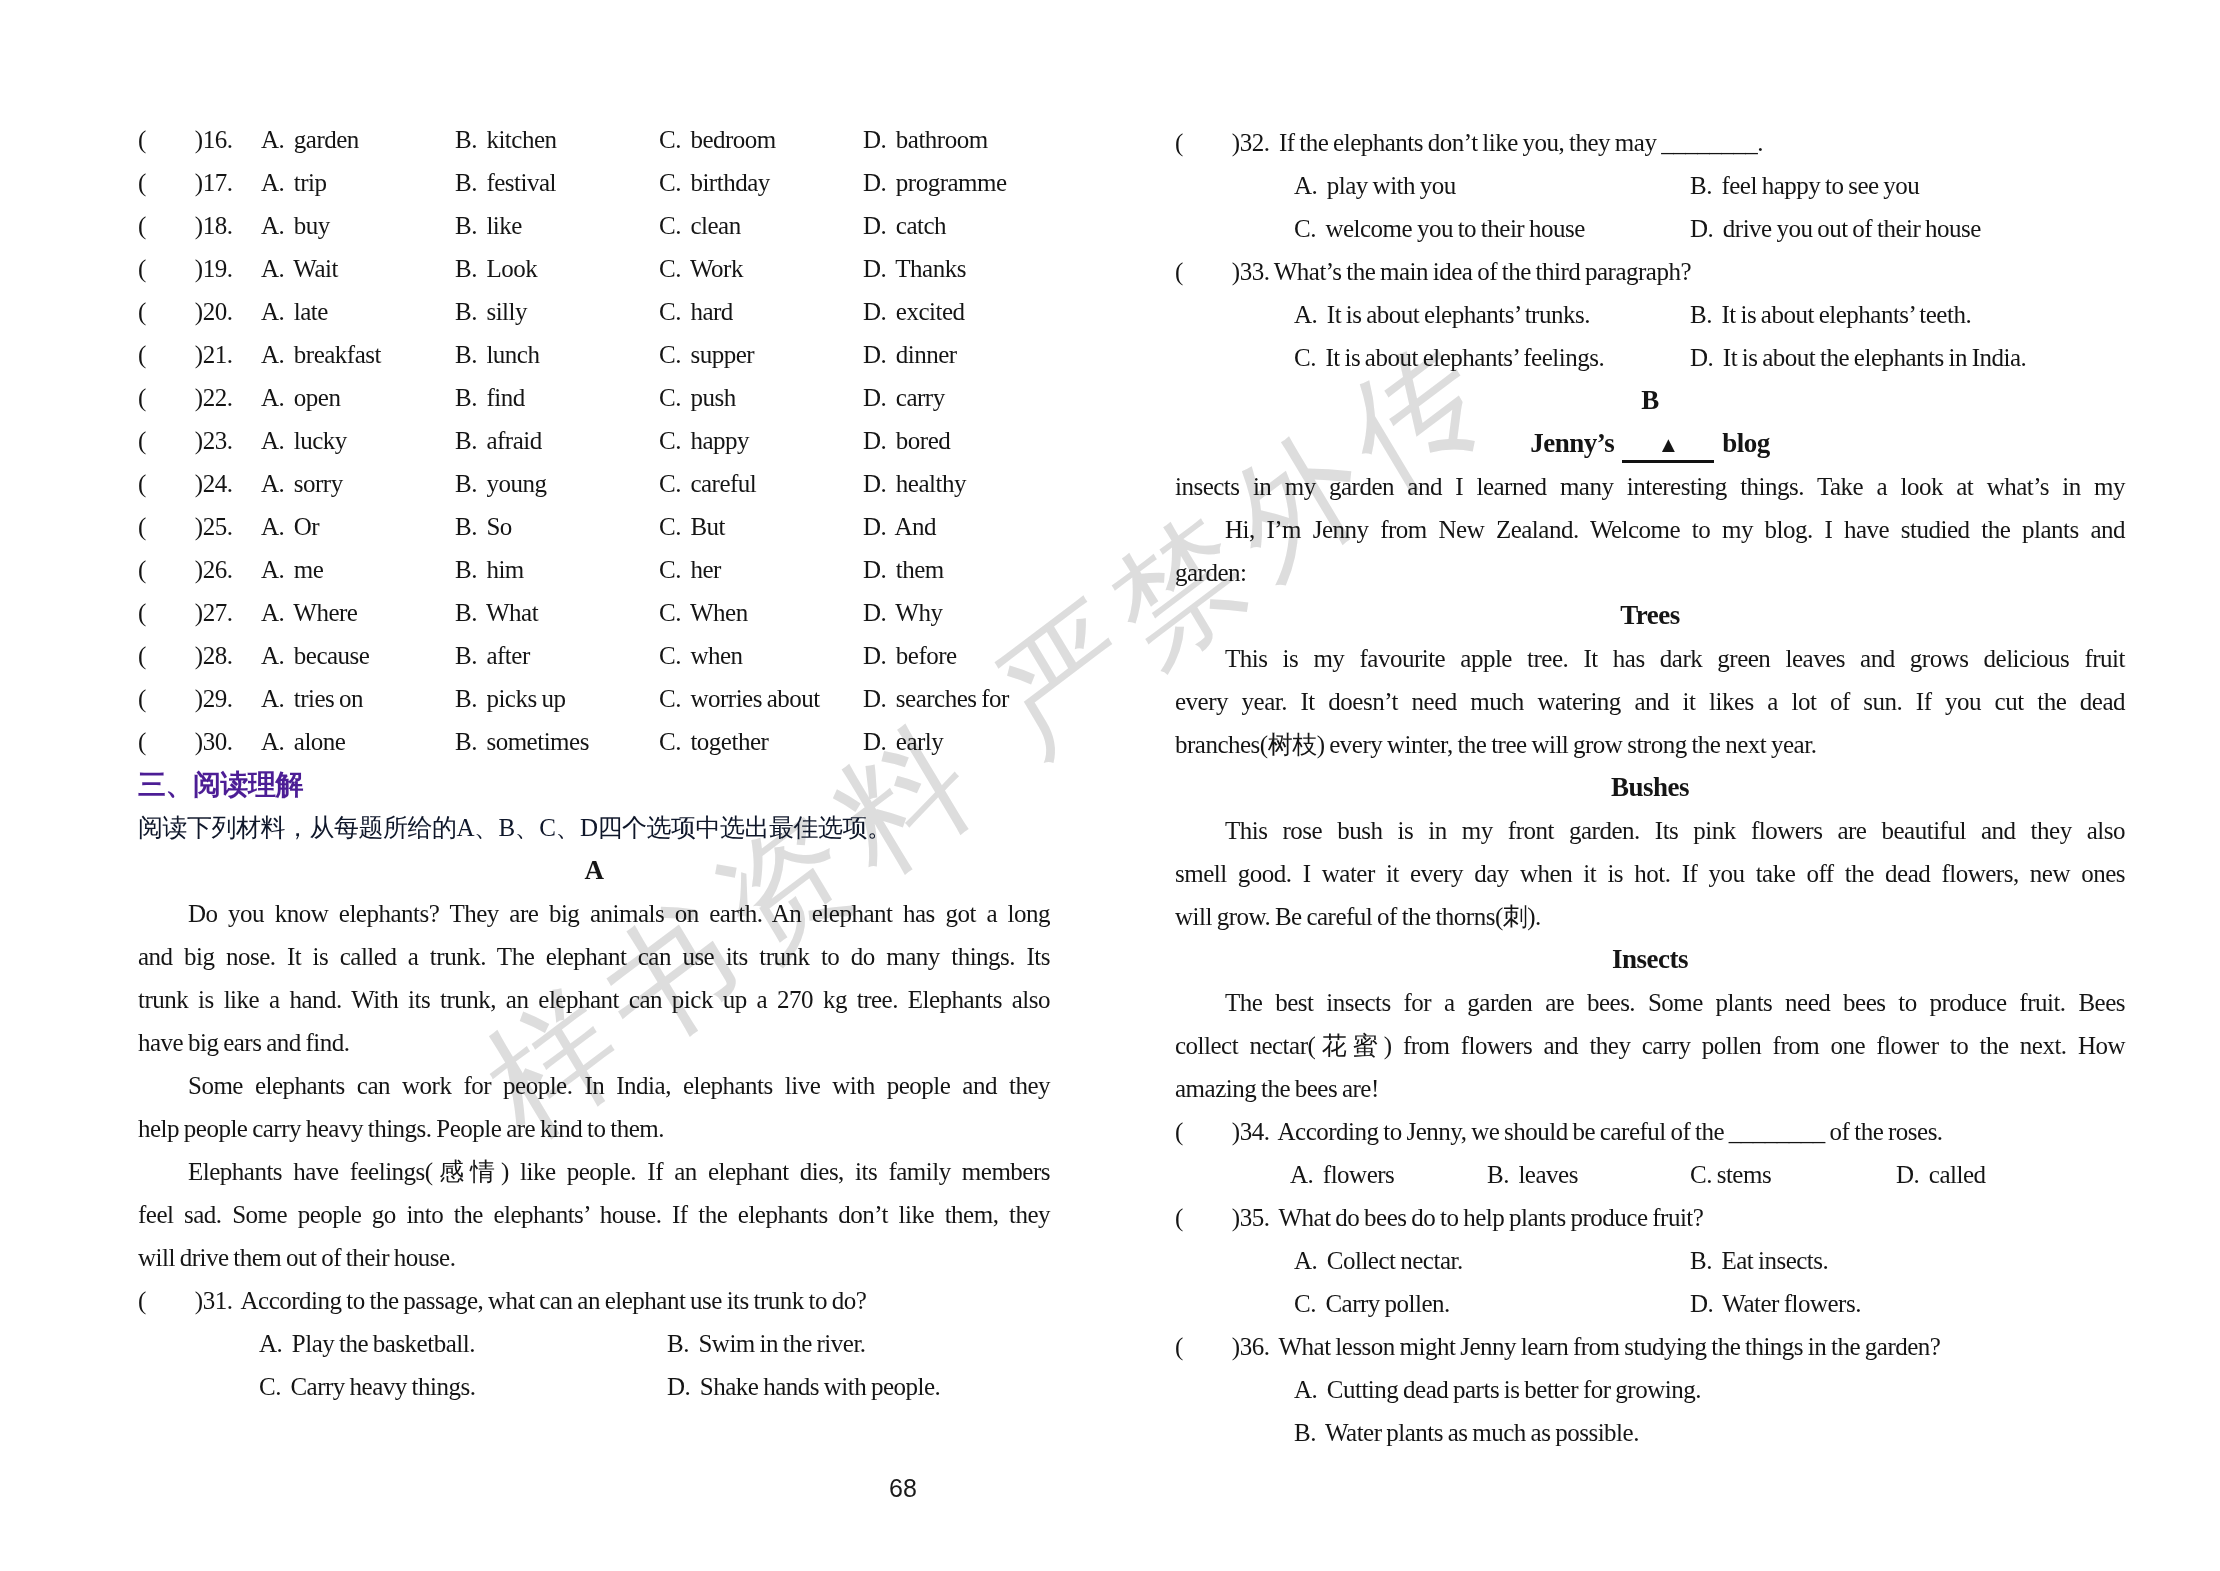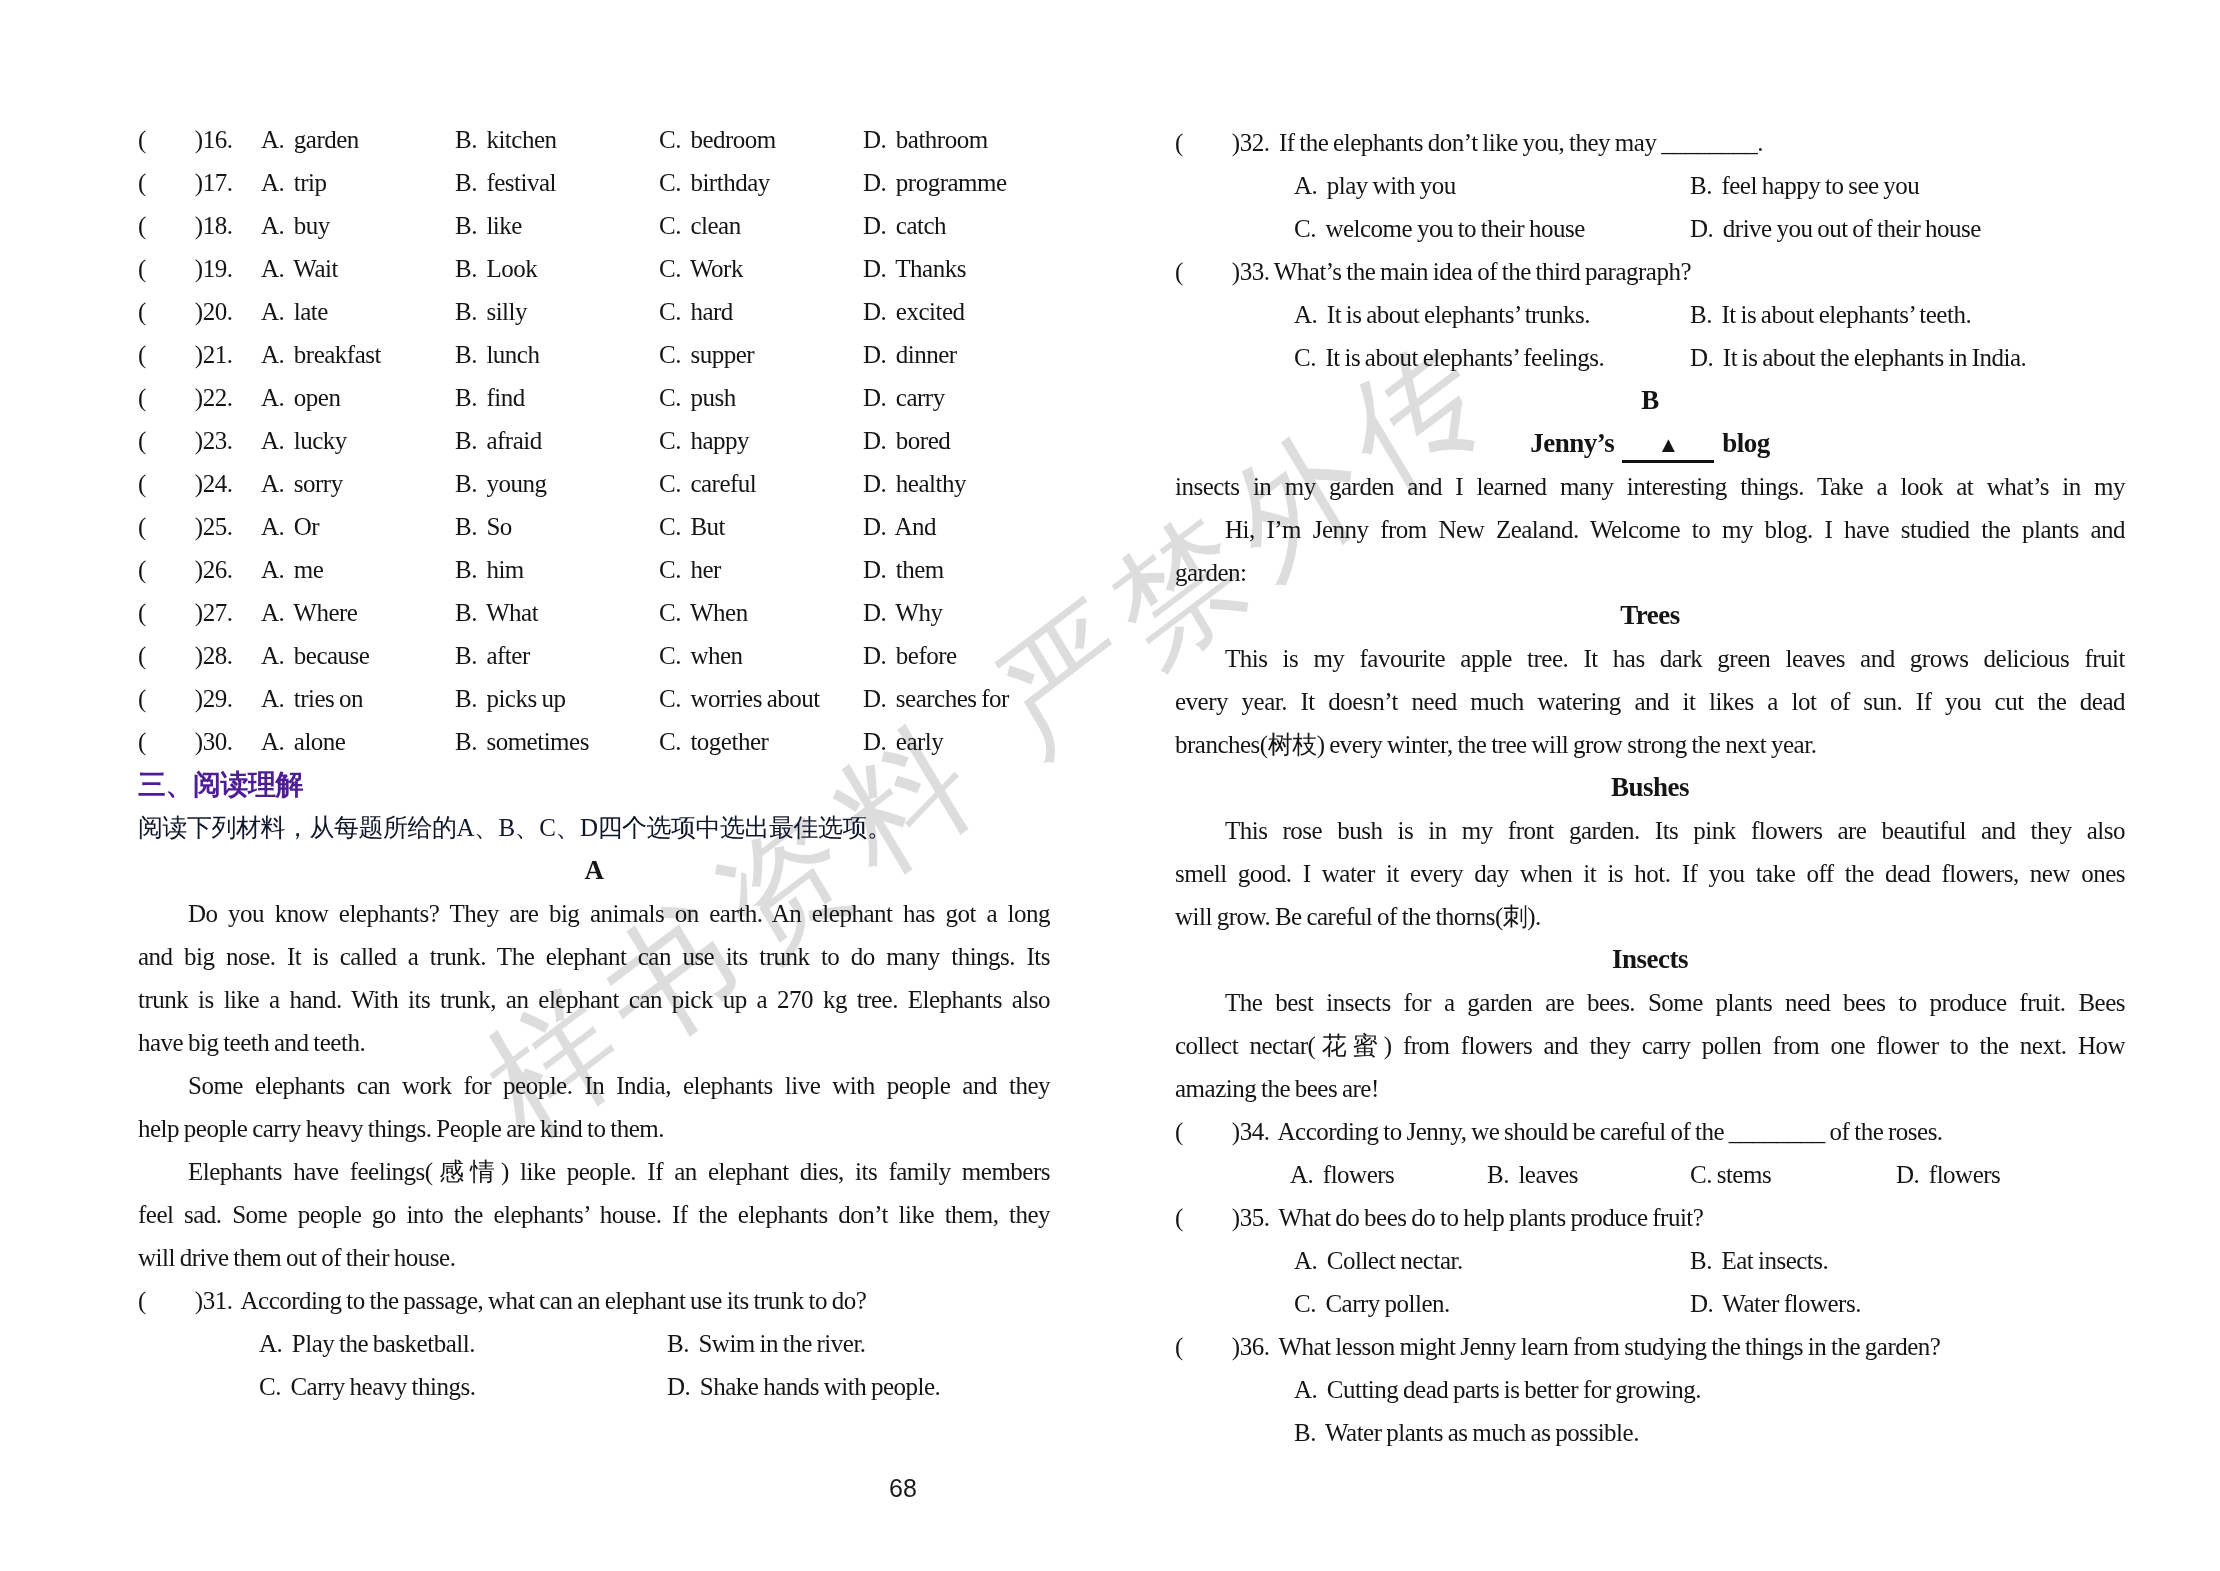--- a/index.html
+++ b/index.html
@@ -167,21 +167,21 @@
     </div>
 
     <div class="sec-head" style="color:#4c1d95">三、阅读理解</div>
     <div class="sec-inst" style="color:#0f172a">阅读下列材料，从每题所给的A、B、C、D四个选项中选出最佳选项。</div>
 
     <div class="center-b">A</div>
 
     <div class="jl ind">Do you know elephants? They are big animals on earth. An elephant has got a long</div>
     <div class="jl">and big nose. It is called a trunk. The elephant can use its trunk to do many things. Its</div>
     <div class="jl">trunk is like a hand. With its trunk, an elephant can pick up a 270 kg tree. Elephants also</div>
-    <div class="jl-last">have big teeth and teeth.</div>
+    <div class="jl-last">have big ears and find.</div>
 
     <div class="jl ind">Some elephants can work for people. In India, elephants live with people and they</div>
     <div class="jl-last">help people carry heavy things. People are kind to them.</div>
 
     <div class="jl ind">Elephants have feelings(感情) like people. If an elephant dies, its family members</div>
     <div class="jl">feel sad. Some people go into the elephants’ house. If the elephants don’t like them, they</div>
     <div class="jl-last">will drive them out of their house.</div>
 
     <div class="qstem">(　　)31.  According to the passage, what can an elephant use its trunk to do?</div>
     <div class="qrow2">
@@ -239,21 +239,21 @@
     <div class="center-b">Insects</div>
     <div class="jl ind">The best insects for a garden are bees. Some plants need bees to produce fruit. Bees</div>
     <div class="jl">collect nectar(花蜜) from flowers and they carry pollen from one flower to the next. How</div>
     <div class="jl-last">amazing the bees are!</div>
 
     <div class="qstem">(　　)34.  According to Jenny, we should be careful of the ________ of the roses.</div>
     <div class="qrow4">
       <span class="qopt">A.  flowers</span>
       <span class="qopt">B.  leaves</span>
       <span class="qopt">C. stems</span>
-      <span class="qopt">D.  flowers</span>
+      <span class="qopt">D.  called</span>
     </div>
 
     <div class="qstem">(　　)35.  What do bees do to help plants produce fruit?</div>
     <div class="qrow2r">
       <span class="qopt">A.  Collect nectar.</span>
       <span class="qopt">B.  Eat insects.</span>
     </div>
     <div class="qrow2r">
       <span class="qopt">C.  Carry pollen.</span>
       <span class="qopt">D.  Water flowers.</span>

